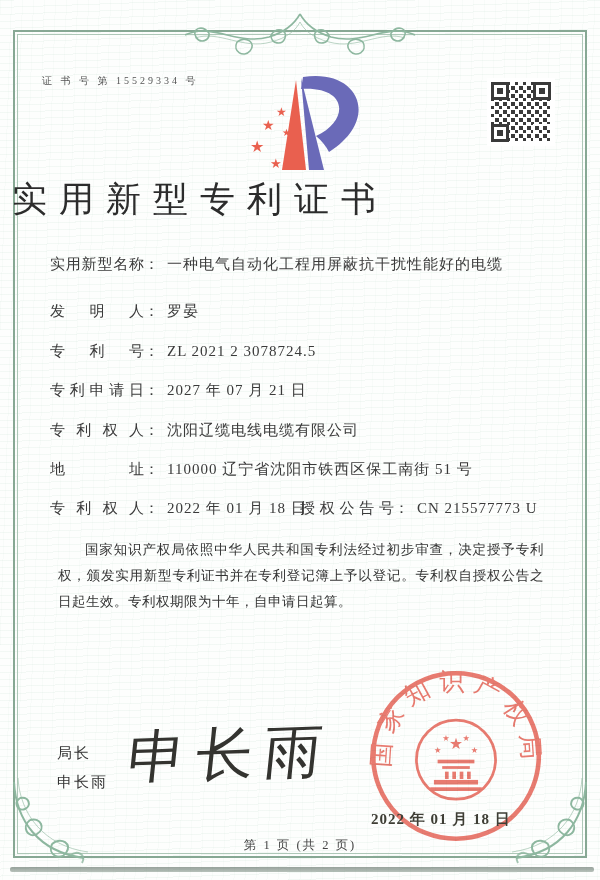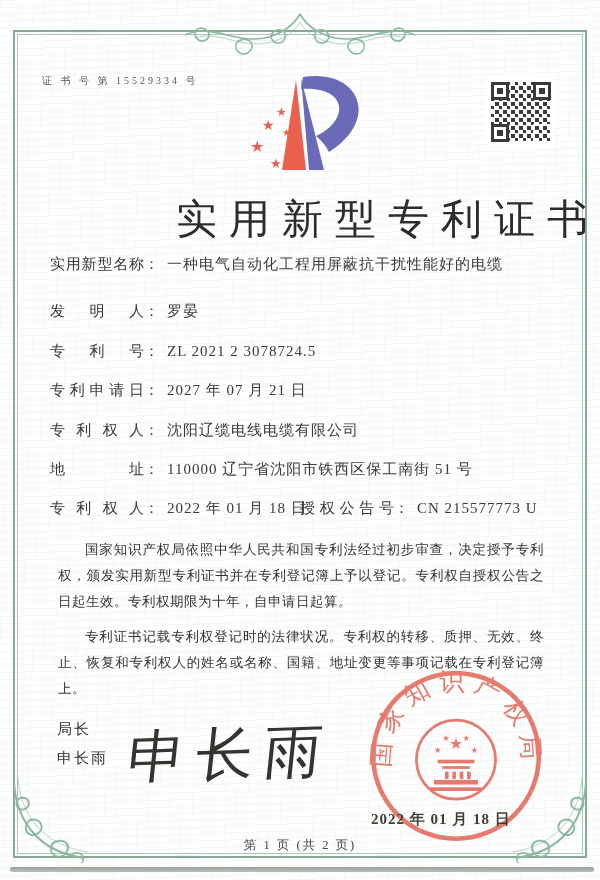--- a/index.html
+++ b/index.html
@@ -38,44 +38,43 @@
 
   .cert-no{
     position:absolute;left:42px;top:74px;
     font-size:10px;letter-spacing:3px;color:#555;
   }
   .logo{position:absolute;left:230px;top:72px;}
   .qr{position:absolute;left:487px;top:78px;}
 
   .title{
     position:absolute;left:0;top:176px;width:100%;
-    text-align:right;font-size:41px;letter-spacing:12px;color:#2c2c2c;
+    text-align:left;font-size:35px;letter-spacing:12px;color:#2c2c2c;
     text-indent:12px;
-    margin-top:16px;
   }
 
   .field-row{position:absolute;left:50px;width:505px;font-size:15px;color:#3a3a3a;}
   .flabel{
     display:inline-block;width:94px;vertical-align:bottom;
     text-align:justify;text-align-last:justify;
   }
   .colon{display:inline-block;}
   .fvalue{padding-left:8px;letter-spacing:1px;}
   .row-0{top:255px;} .row-1{top:302px;} .row-2{top:342px;}
   .row-3{top:381px;} .row-4{top:421px;} .row-5{top:460px;} .row-6{top:499px;}
   .grant-group2{position:absolute;left:250px;top:0;}
 
   .paragraphs{
     position:absolute;left:49px;top:528px;width:504px;
     font-size:13.5px;line-height:1.92;color:#343434;
     text-align:justify;
   }
   .paragraphs p{margin:9px;text-indent:2em;letter-spacing:.5px;}
 
-  .director{position:absolute;left:57px;top:720px;font-size:15px;color:#333;}
+  .director{position:absolute;left:57px;top:744px;font-size:15px;color:#333;}
   .director div{margin-bottom:10px;letter-spacing:2px;}
 
   .signature{
     position:absolute;left:128px;top:716px;width:210px;
     font-size:58px;color:#23231f;letter-spacing:10px;
     transform:rotate(-2deg) skewX(-8deg);
     font-family:"DejaVu Serif",serif;opacity:.92;white-space:nowrap;
   }
 
   .seal{position:absolute;left:356px;top:664px;z-index:5;mix-blend-mode:multiply;}
@@ -199,21 +198,20 @@
 </div>
 <div class="field-row row-6">
   <span class="flabel">专利权人</span><span class="colon">：</span><span class="fvalue">2022 年 01 月 18 日</span>
   <span class="grant-group2">
     <span class="flabel">授权公告号</span><span class="colon">：</span><span class="fvalue">CN 215577773 U</span>
   </span>
 </div>
 
 <div class="paragraphs">
   <p>国家知识产权局依照中华人民共和国专利法经过初步审查，决定授予专利权，颁发实用新型专利证书并在专利登记簿上予以登记。专利权自授权公告之日起生效。专利权期限为十年，自申请日起算。</p>
-  <p>专利证书记载专利权登记时的法律状况。专利权的转移、质押、无效、终止、恢复和专利权人的姓名或名称、国籍、地址变更等事项记载在专利登记簿上。</p>
 </div>
 
 <div class="director">
   <div>局长</div>
   <div>申长雨</div>
 </div>
 
 <div class="signature">申长雨</div>
 
 <svg class="seal" width="200" height="184" viewBox="0 0 200 200" opacity="0.88">

